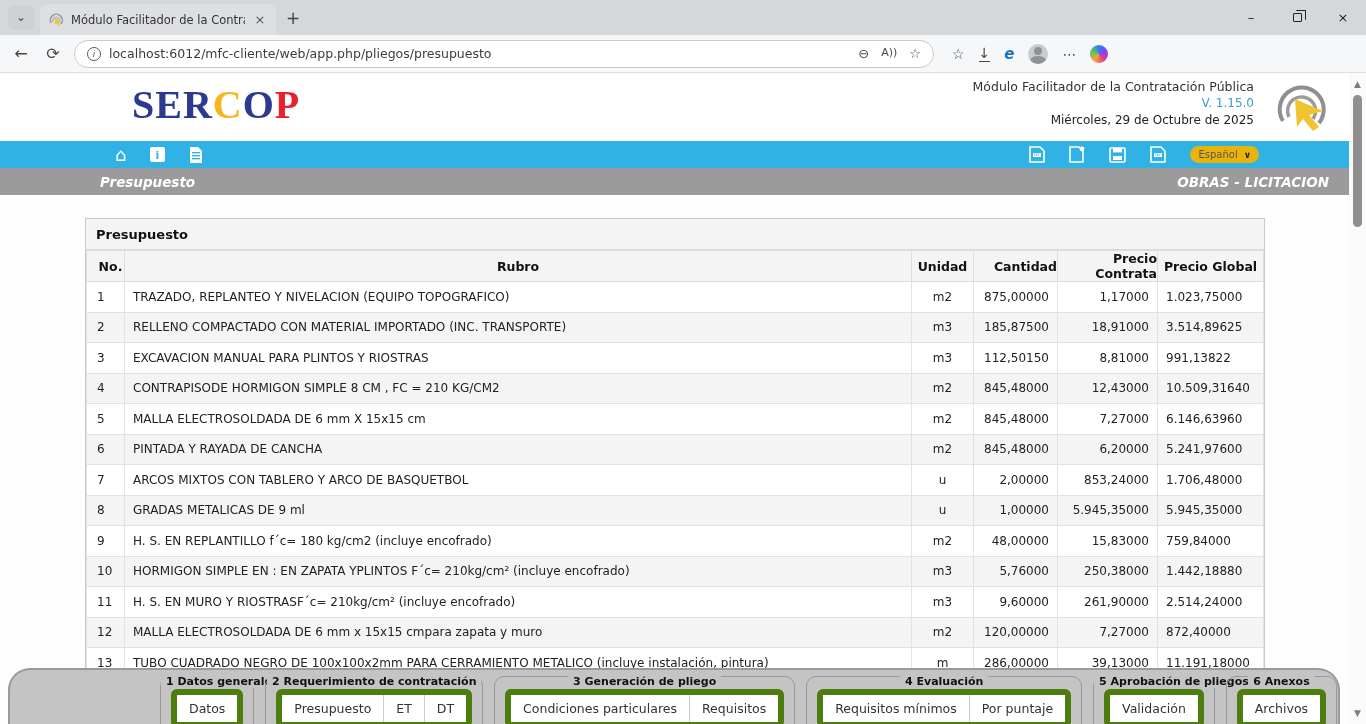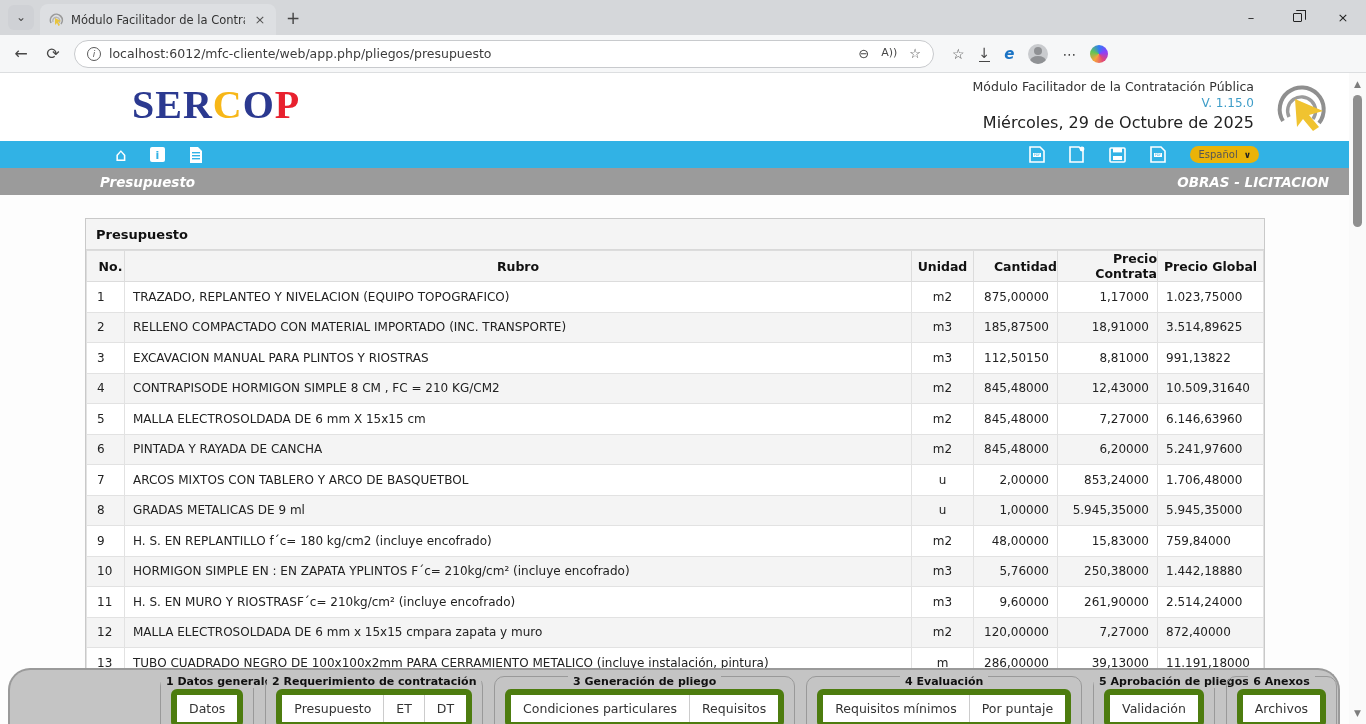--- a/index.html
+++ b/index.html
@@ -45,21 +45,21 @@
 
   
   .app { position:absolute; left:0; top:73px; width:1349px; height:651px; background:#fff; overflow:hidden; }
   .hdr { position:relative; height:68px; background:#fff; }
   .sercop { position:absolute; left:106px; top:8px; font-size:40px; font-weight:800; letter-spacing:1px;
     font-family:Liberation Serif, serif;margin-left:26px; }
   .sc-blue { color:#2b3990; } .sc-yellow { color:#f7b718; } .sc-red { color:#e8212e; }
   .hdr-right { position:absolute; right:95px; top:6px; text-align:right; }
   .hdr-title { font-size:12.5px; color:#333; }
   .hdr-version { font-size:12px; color:#3e9dc8; margin-top:2px; }
-  .hdr-date { font-size:16px; color:#222; margin-top:3px; }
+  .hdr-date { font-size:12px; color:#222; margin-top:3px; }
   .mfc-logo { position:absolute; right:18px; top:8px; }
 
   
   .bluebar { position:relative; height:27px; background:#31b2e5; display:flex; align-items:center; }
   .bb-left { display:flex; gap:24px; margin-left:115px; align-items:center; }
   .bb-right { display:flex; gap:24px; margin-left:auto; margin-right:90px; align-items:center; }
   .bb-ico { color:#fff; font-size:15px; display:flex; align-items:center; }
   .lang-pill { background:#eab308; border-radius:9px; height:17px; padding:0 8px; display:flex;
     align-items:center; gap:6px; font-size:10px; color:#555; }
   .lang-pill .chev { color:#222; font-size:9px; font-weight:bold; }

